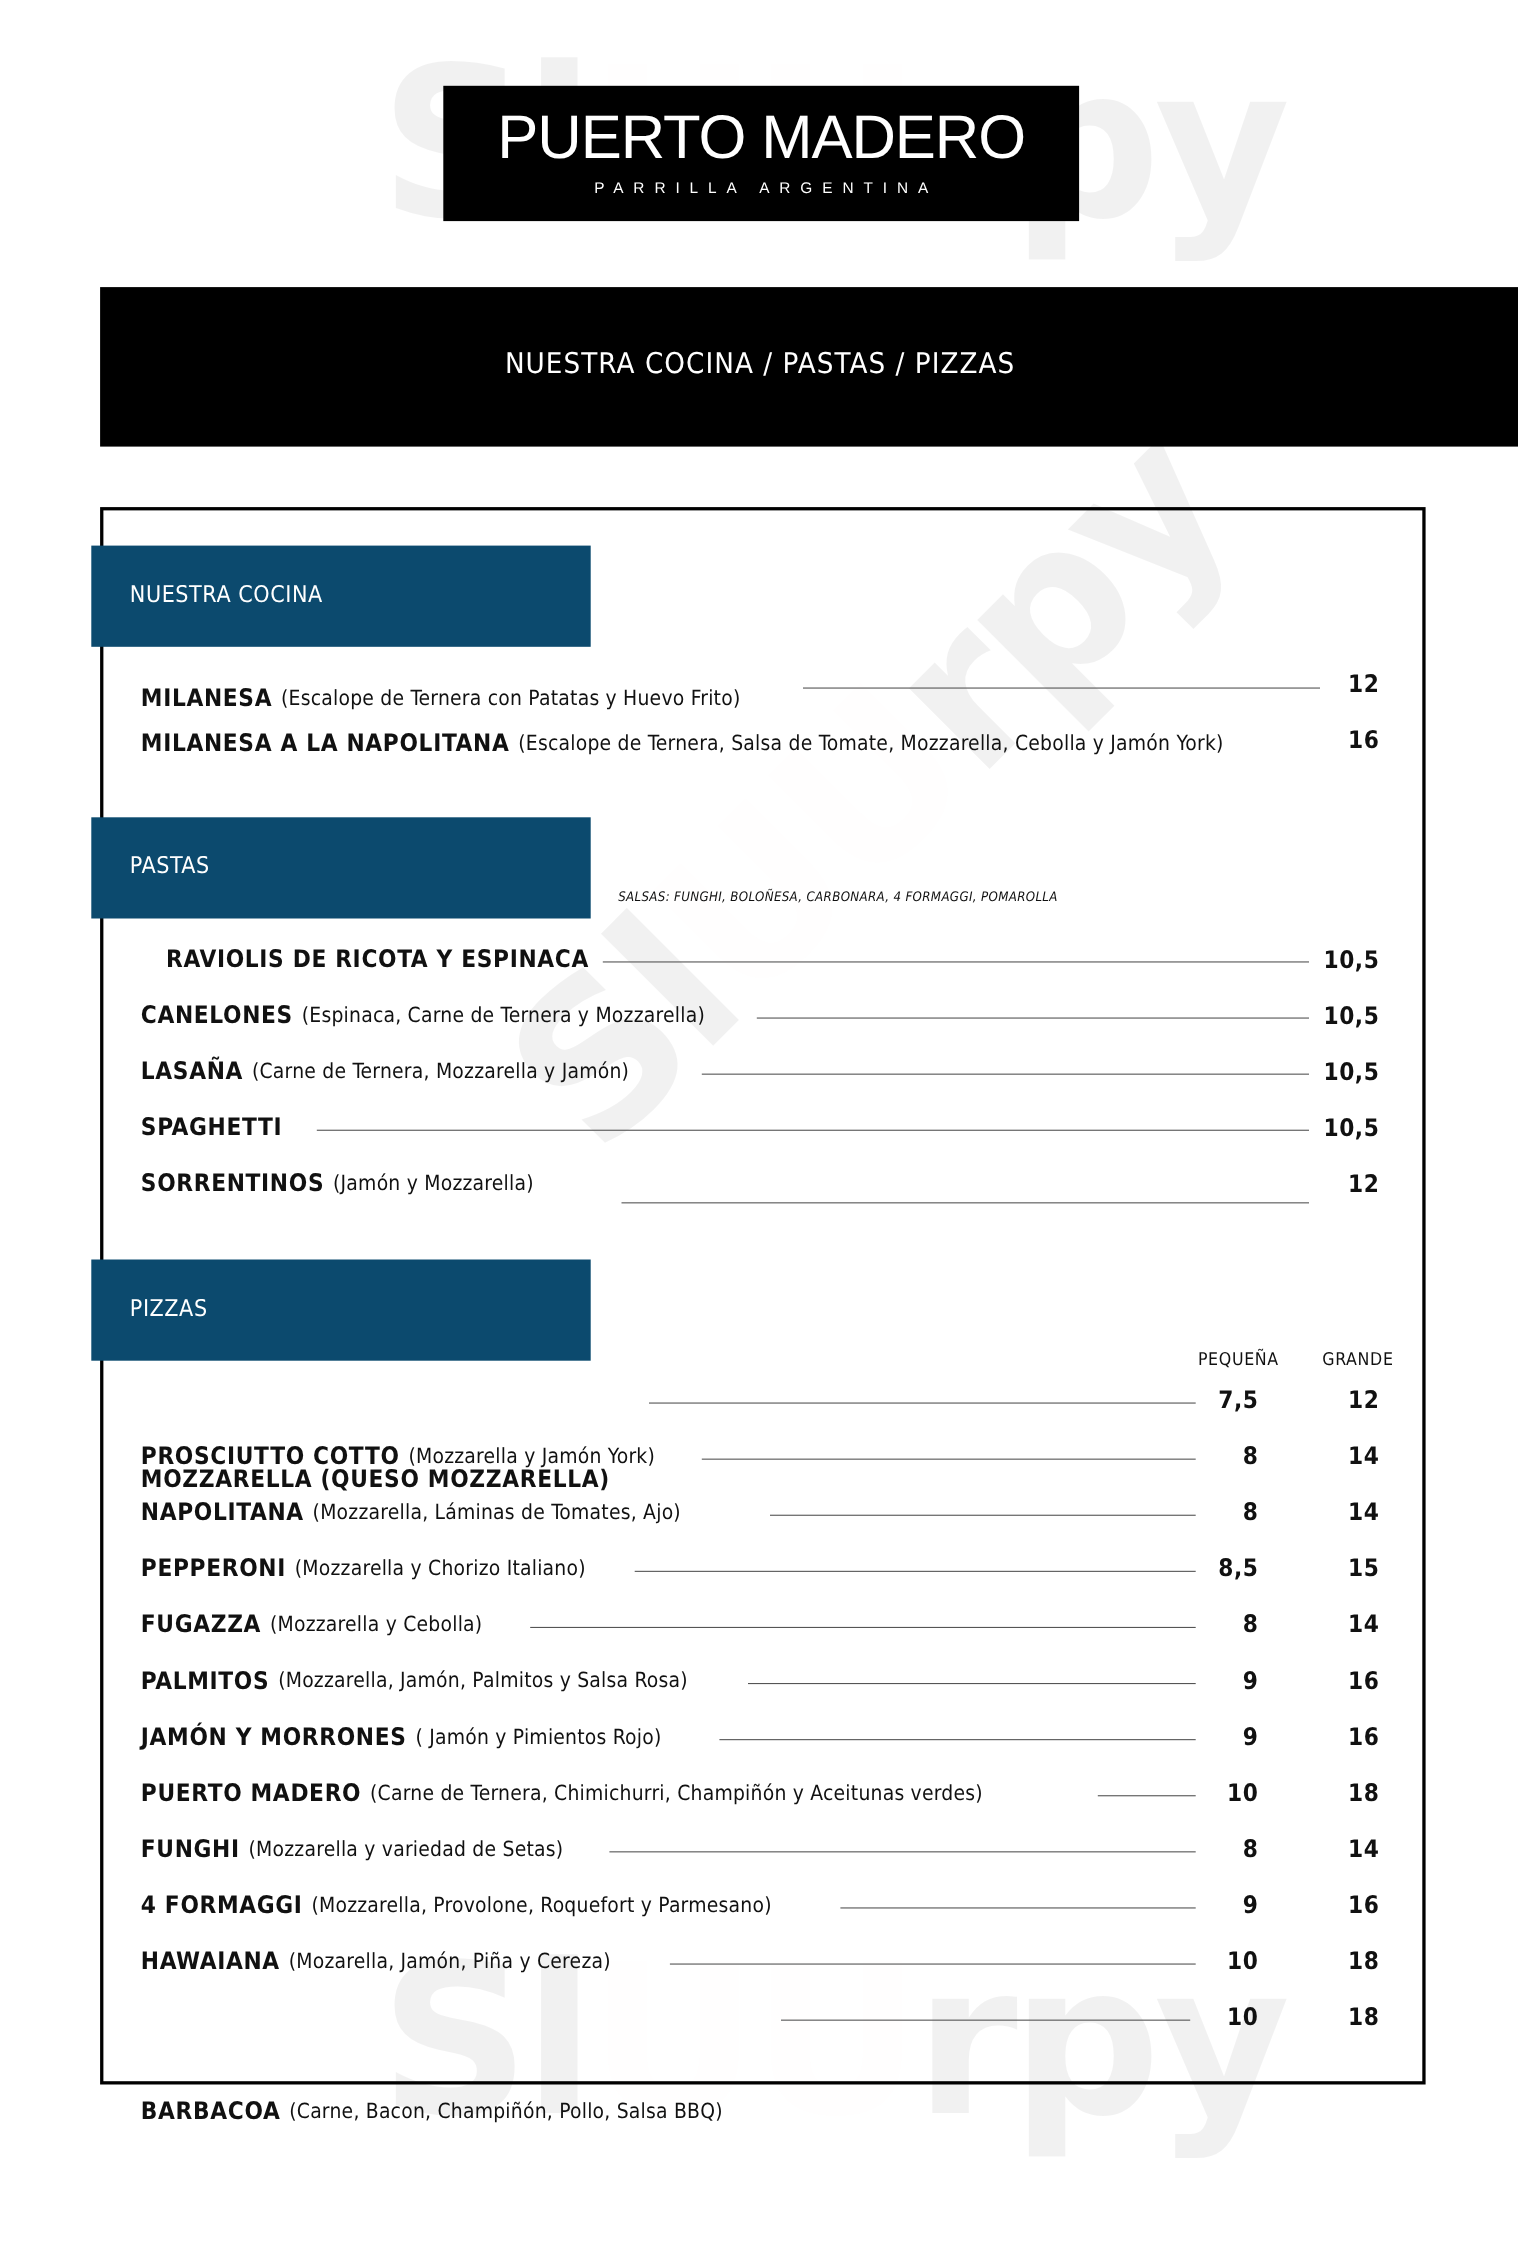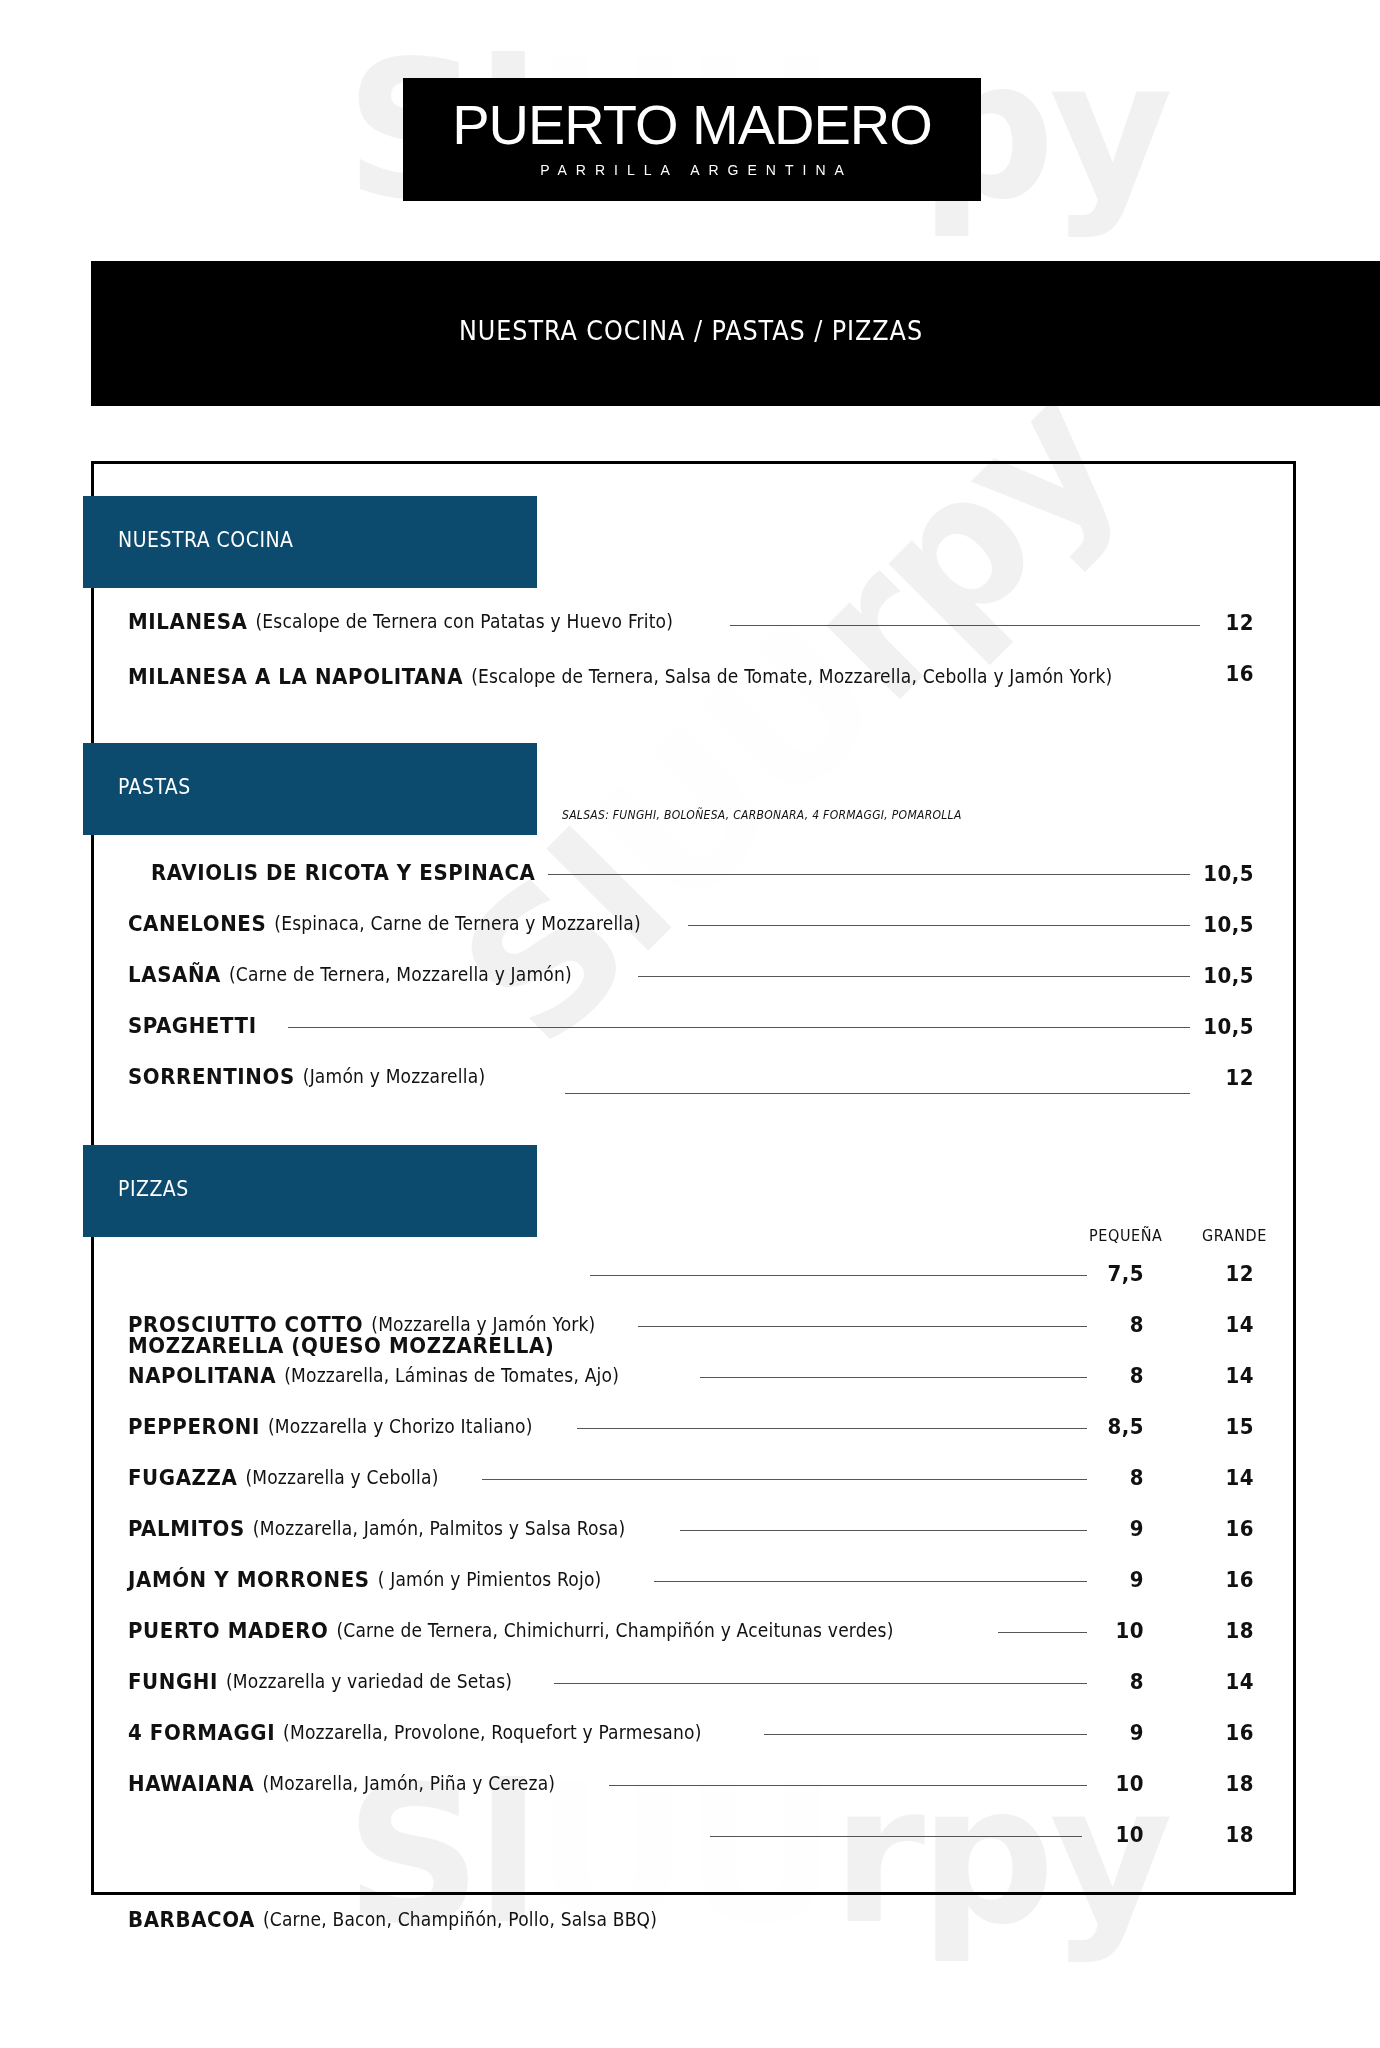--- a/index.html
+++ b/index.html
@@ -43,21 +43,21 @@
 <div class="banner">
   <div class="banner-title">NUESTRA COCINA / PASTAS / PIZZAS</div>
 </div>
 
 <div class="frame"></div>
 
 <div class="sec-head" style="top:496px;">
   <span>NUESTRA COCINA</span>
 </div>
 
-<div class="row" style="top:606px;">
+<div class="row" style="top:620px;">
   <span class="name">MILANESA</span>
   <span class="desc">(Escalope de Ternera con Patatas y Huevo Frito)</span>
 </div>
 <div class="leader" style="left:730px;width:470px;top:625px;"></div>
 <div class="price" style="right:126px;top:610px;">12</div>
 
 <div class="row" style="top:661px;">
   <span class="name">MILANESA A LA NAPOLITANA</span>
   <span class="desc">(Escalope de Ternera, Salsa de Tomate, Mozzarella, Cebolla y Jamón York)</span>
 </div>

